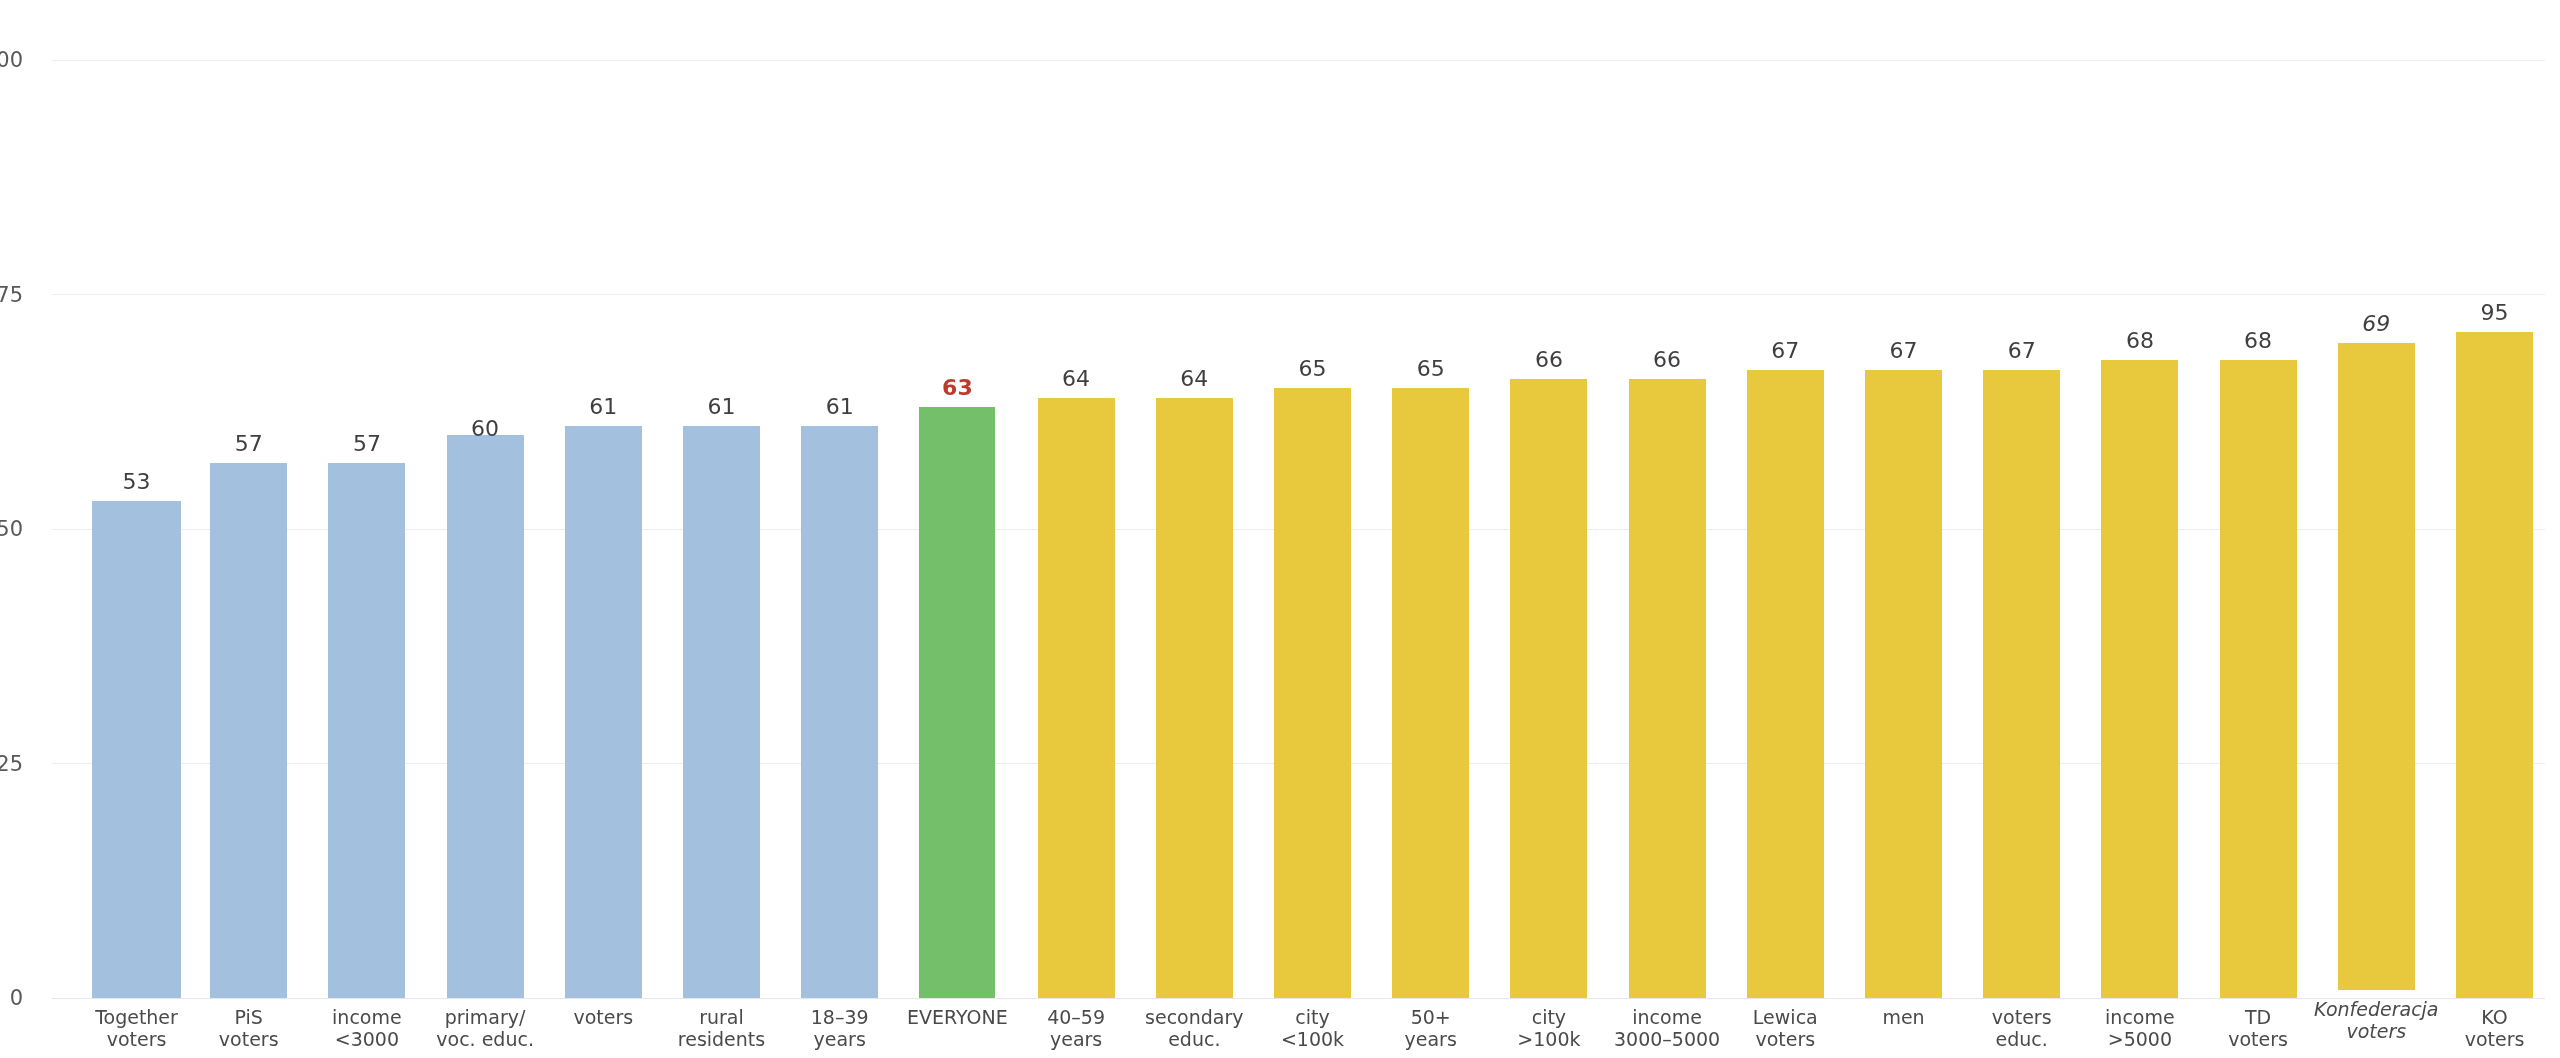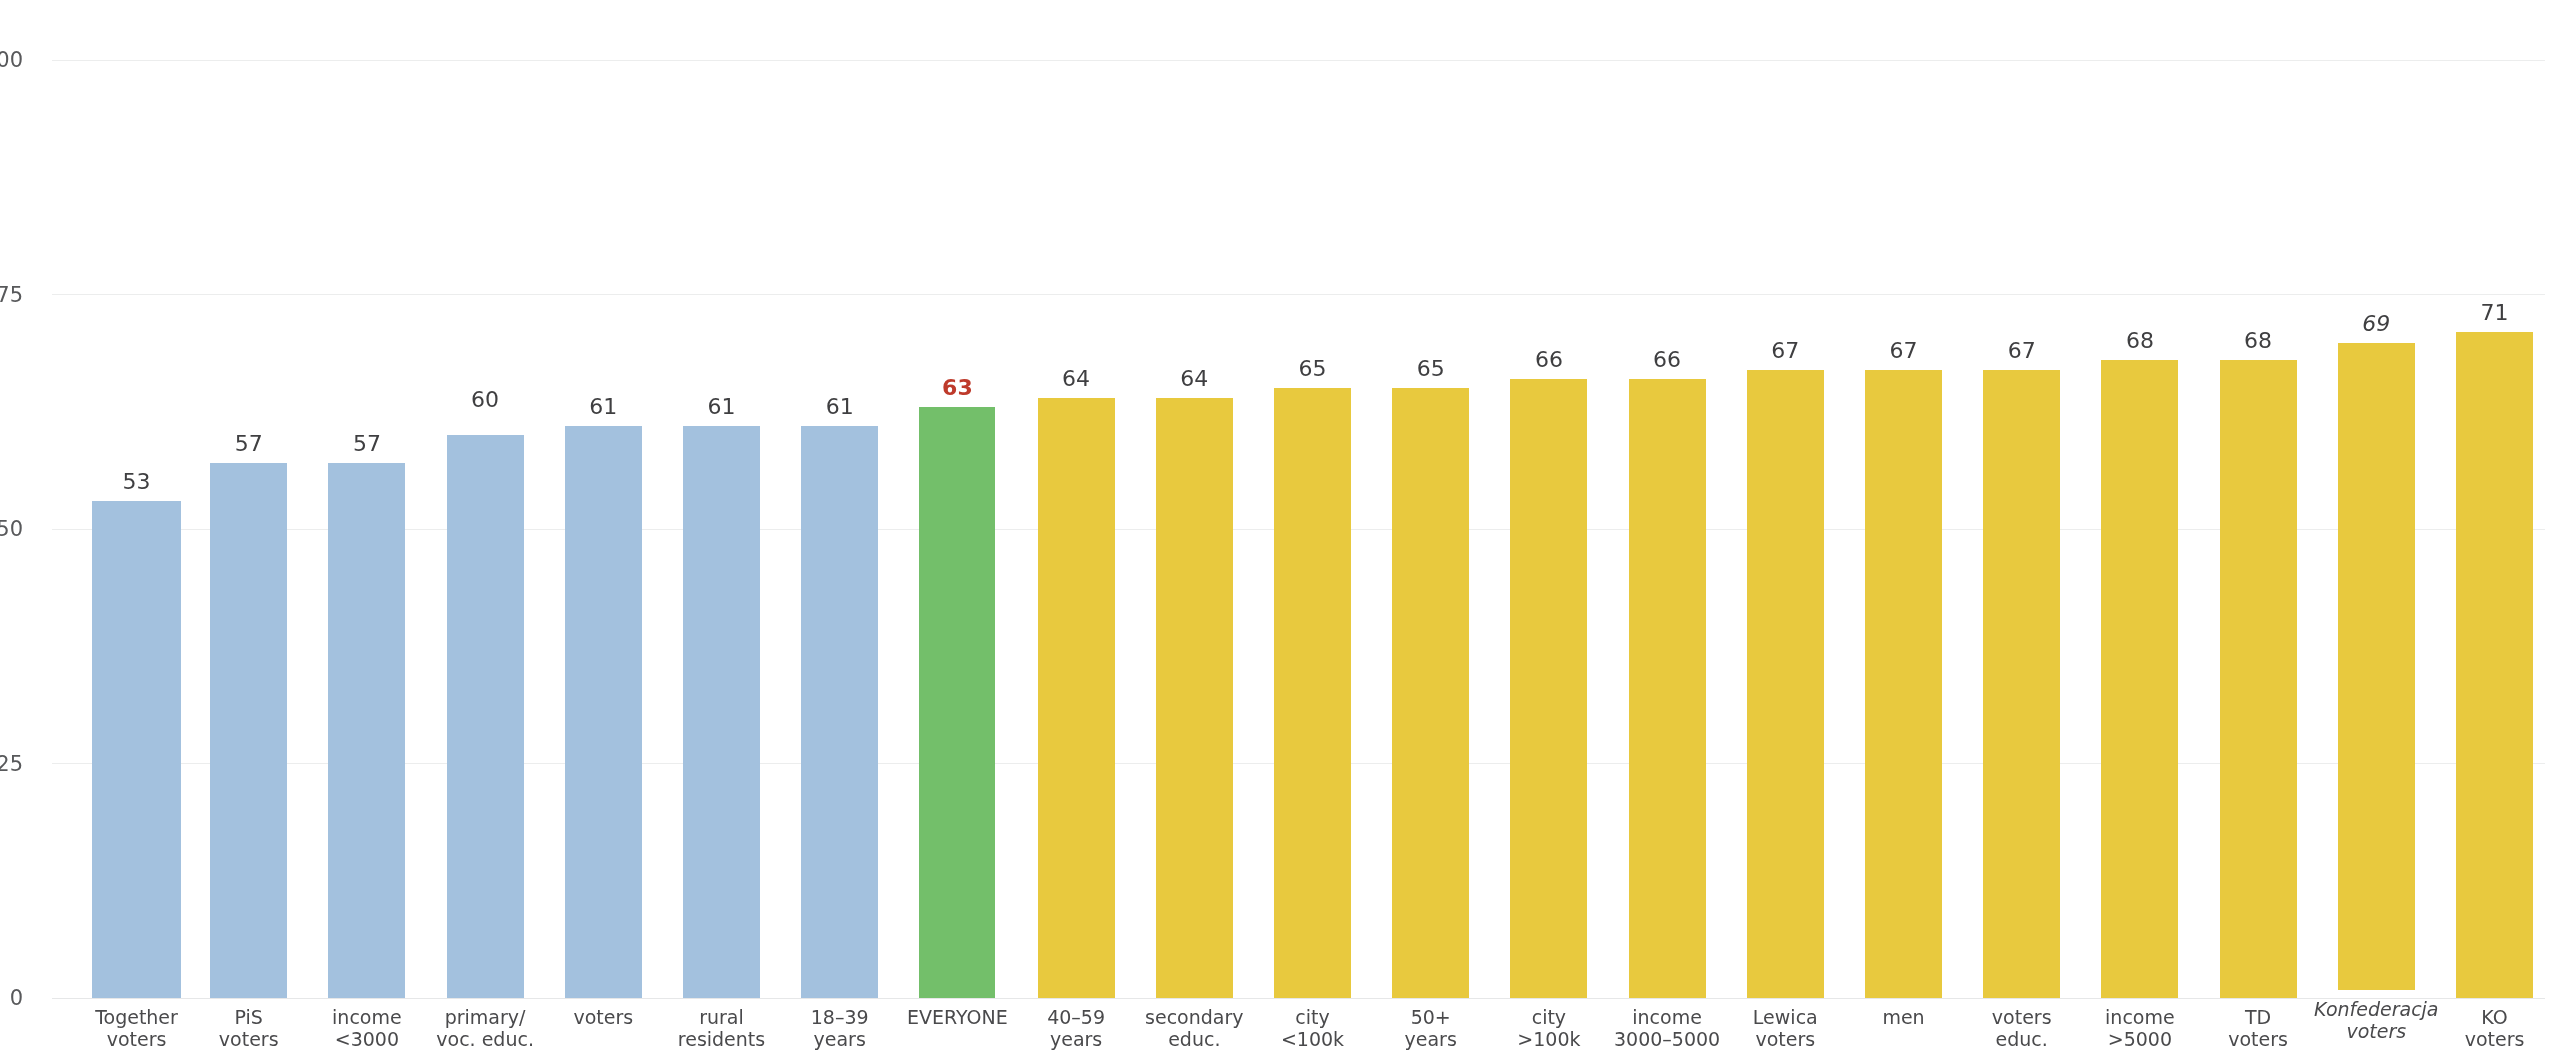--- a/index.html
+++ b/index.html
@@ -124,21 +124,21 @@
         <div class="bar-value" style="bottom: 542.66px;">57</div>
         <div class="bar-label"><span>PiS</span><span class="l2">voters</span></div>
       </div>
       <div class="bar" style="left: 276.4px; width: 77px; height: 534.66px; bottom: 60px;">
         <div class="bar-rect" style="height: 534.66px; background: rgb(163, 193, 222);"></div>
         <div class="bar-value" style="bottom: 542.66px;">57</div>
         <div class="bar-label"><span>income</span><span class="l2">&lt;3000</span></div>
       </div>
       <div class="bar" style="left: 394.6px; width: 77px; height: 562.8px; bottom: 60px;">
         <div class="bar-rect" style="height: 562.8px; background: rgb(163, 193, 222);"></div>
-        <div class="bar-value" style="bottom: 587px; text-align: center;">60</div>
+        <div class="bar-value" style="bottom: 558px; text-align: center;">60</div>
         <div class="bar-label"><span>primary/</span><span class="l2">voc. educ.</span></div>
       </div>
       <div class="bar" style="left: 512.8px; width: 77px; height: 572.18px; bottom: 60px;">
         <div class="bar-rect" style="height: 572.18px; background: rgb(163, 193, 222);"></div>
         <div class="bar-value" style="bottom: 580.18px;">61</div>
         <div class="bar-label"><span>voters</span></div>
       </div>
       <div class="bar" style="left: 631px; width: 77px; height: 572.18px; bottom: 60px;">
         <div class="bar-rect" style="height: 572.18px; background: rgb(163, 193, 222);"></div>
         <div class="bar-value" style="bottom: 580.18px;">61</div>
@@ -209,17 +209,17 @@
         <div class="bar-value" style="bottom: 645.84px;">68</div>
         <div class="bar-label"><span>TD</span><span class="l2">voters</span></div>
       </div>
       <div class="bar" style="left: 2285.8px; width: 77px; height: 647.22px; bottom: 68px; font-style: italic;">
         <div class="bar-rect" style="height: 647.22px; background: rgb(232, 201, 62);"></div>
         <div class="bar-value" style="bottom: 655.22px;">69</div>
         <div class="bar-label"><span>Konfederacja</span><span class="l2">voters</span></div>
       </div>
       <div class="bar" style="left: 2404px; width: 77px; height: 665.98px; bottom: 60px;">
         <div class="bar-rect" style="height: 665.98px; background: rgb(232, 201, 62);"></div>
-        <div class="bar-value" style="bottom: 673.98px;">71</div>
+        <div class="bar-value" style="bottom: 673.98px;">95</div>
         <div class="bar-label"><span>KO</span><span class="l2">voters</span></div>
       </div>
     </div>
 </div>
 
 </body></html>

